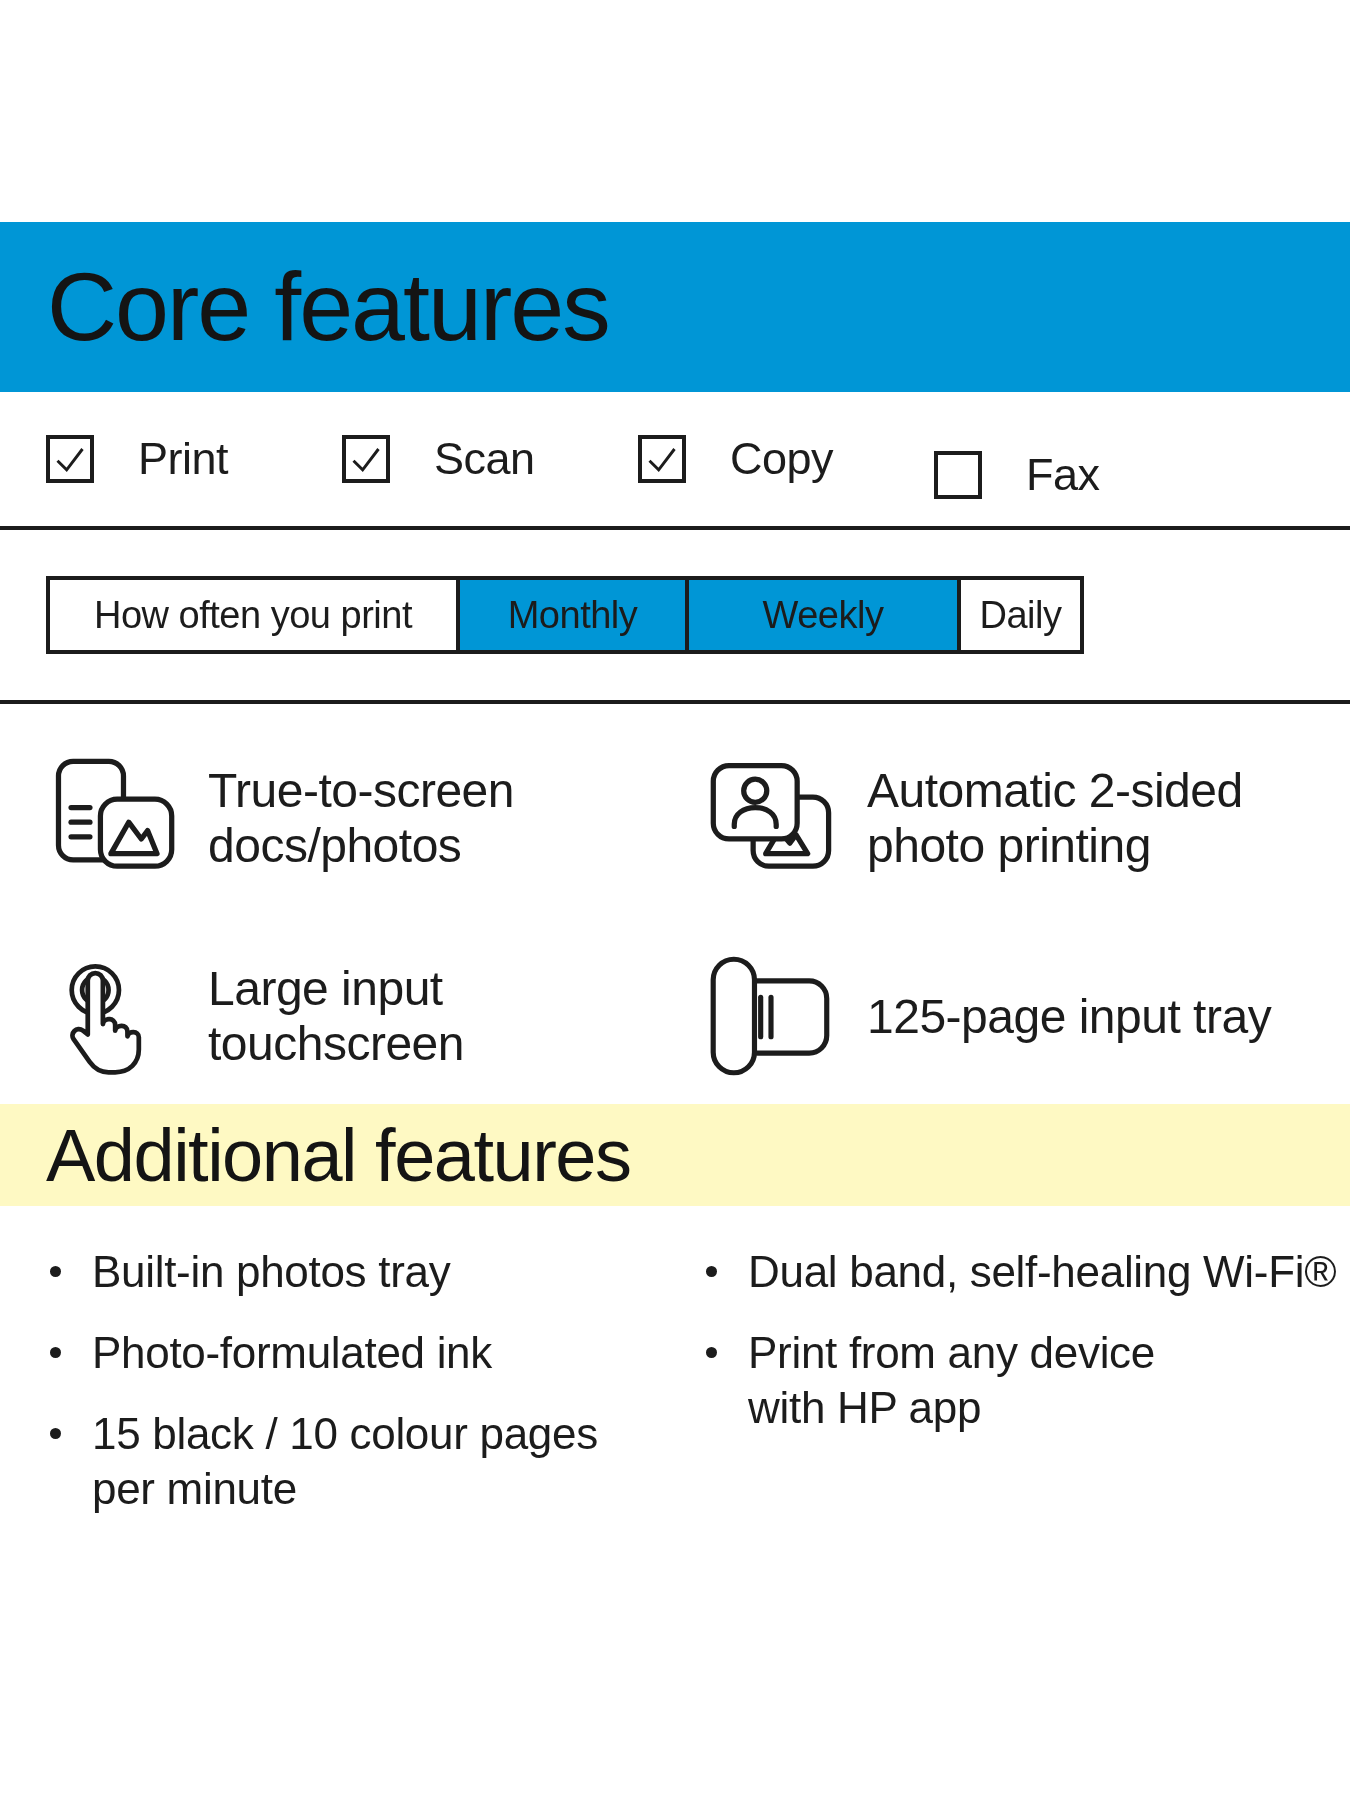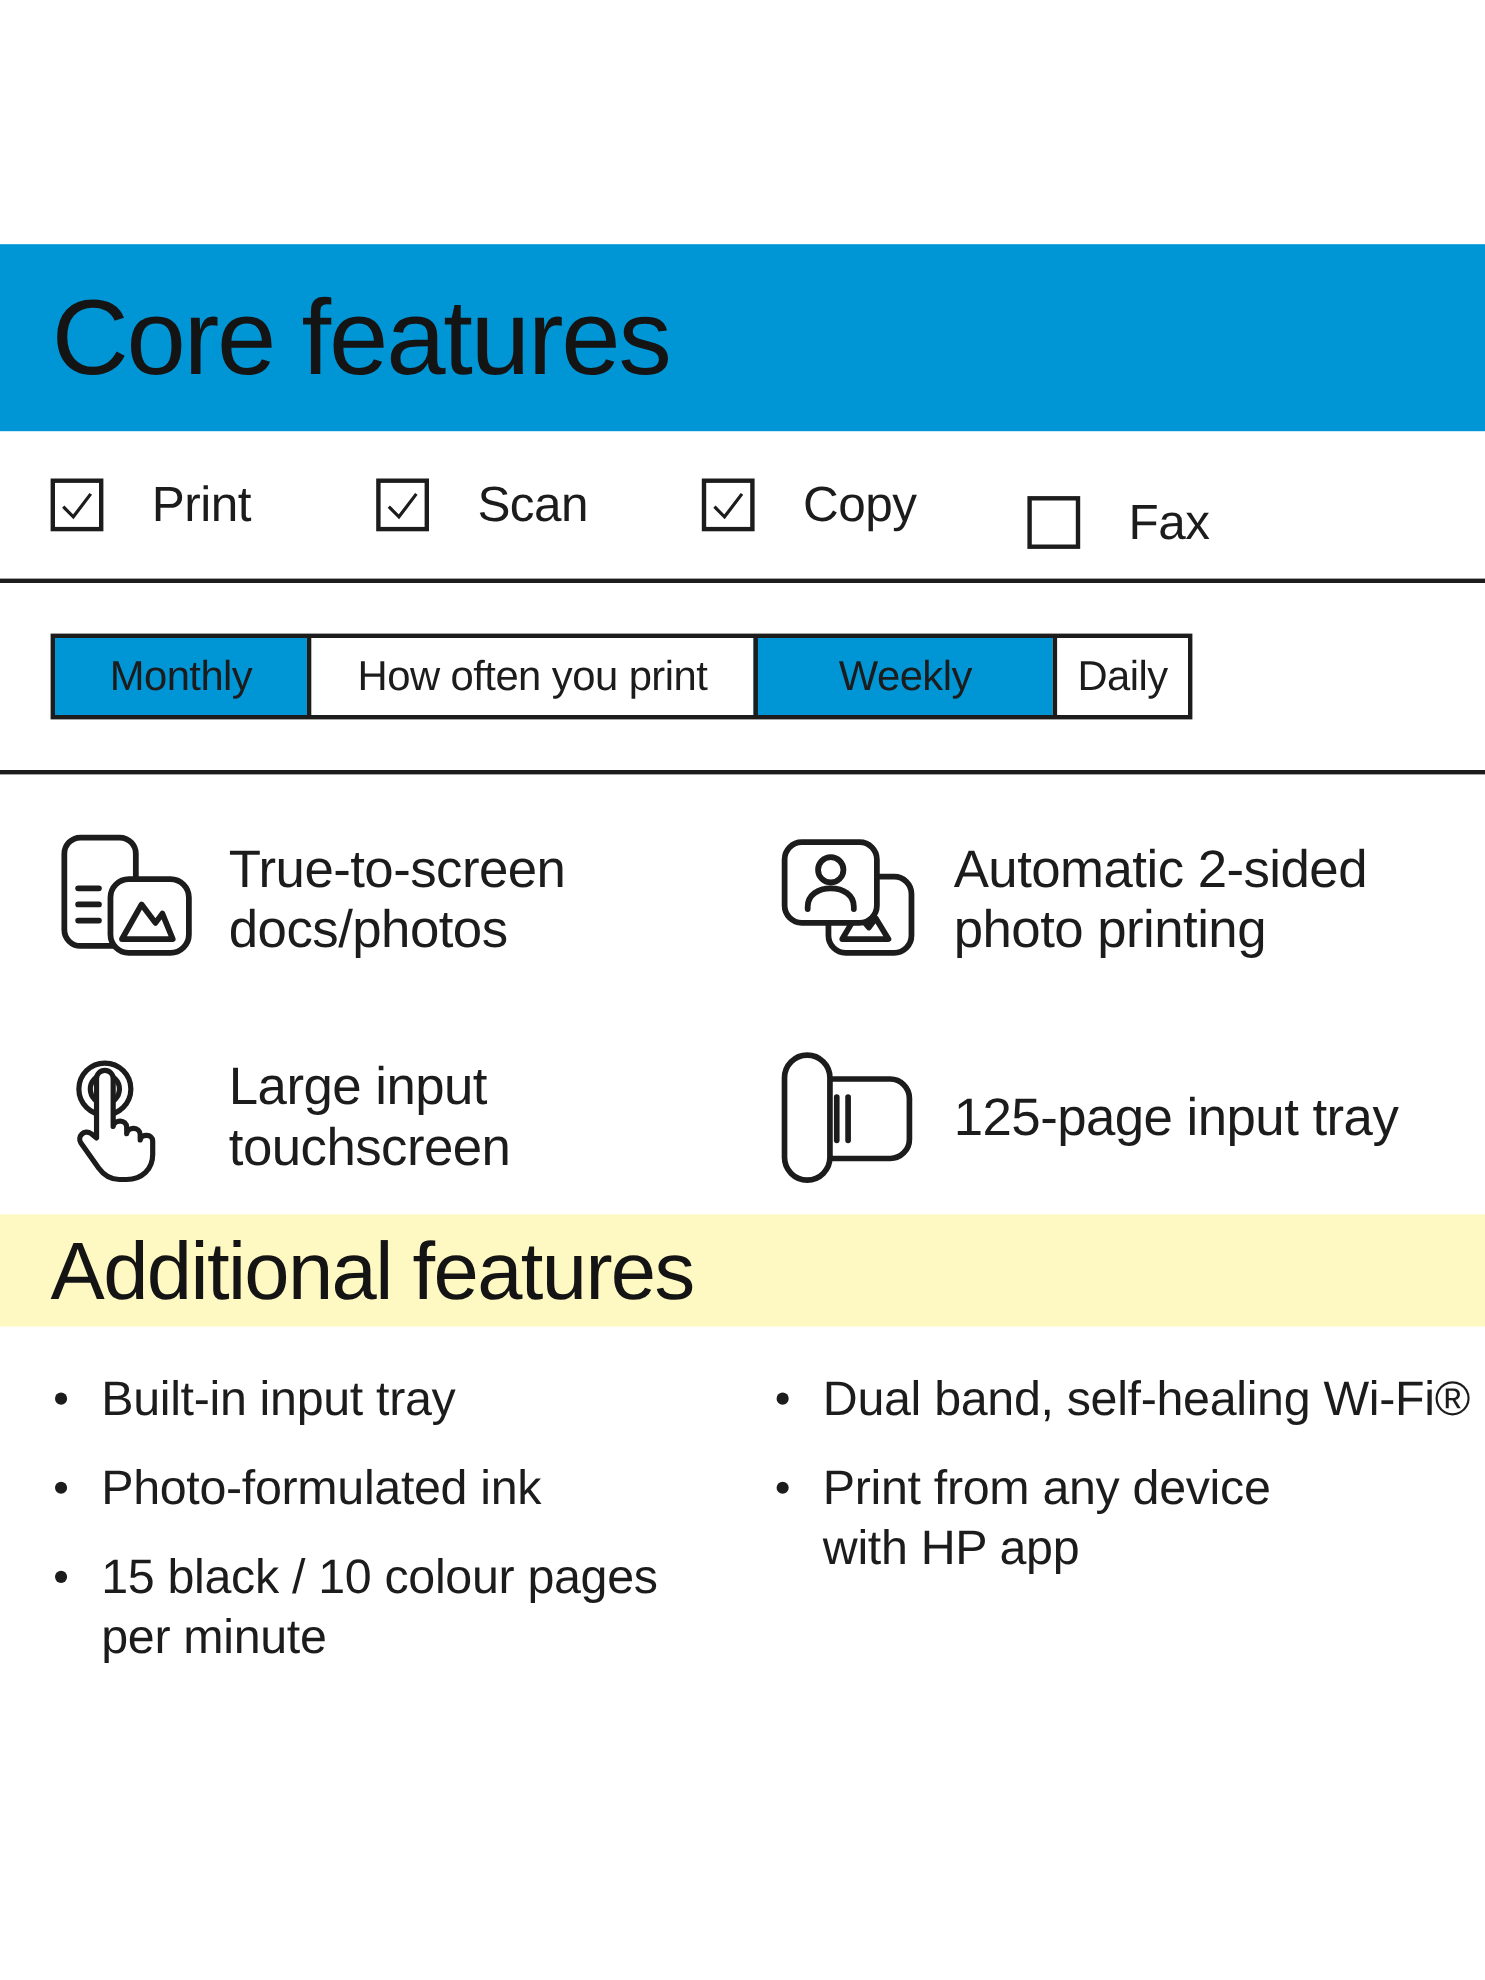--- a/index.html
+++ b/index.html
@@ -114,22 +114,22 @@
           <polyline points="9,26 20,37 39,12" fill="none" stroke="#1c1c1c" stroke-width="3.5"></polyline>
         </svg>
       </span>
       <span class="cap-label">Fax</span>
     </div>
   </div>
 
   <div class="rule r1"></div>
 
   <div class="segmented">
+    <div class="seg w-label">How often you print</div>
     <div class="seg w-opt1 selected">Monthly</div>
-    <div class="seg w-label">How often you print</div>
     <div class="seg w-opt2 selected">Weekly</div>
     <div class="seg w-opt3">Daily</div>
   </div>
 
   <div class="rule r2"></div>
 
   <div class="features">
 
     <div class="feature">
       <span class="icon-box">
@@ -187,21 +187,21 @@
   </div>
 
   <section class="banner secondary">
     <h2>Additional features</h2>
   </section>
 
   <div class="bullets">
     <ul>
       <li>
         <span class="bullet-dot"></span>
-        <span class="bullet-text">Built-in input tray</span>
+        <span class="bullet-text">Built-in photos tray</span>
       </li>
       <li>
         <span class="bullet-dot"></span>
         <span class="bullet-text">Photo-formulated ink</span>
       </li>
       <li>
         <span class="bullet-dot"></span>
         <span class="bullet-text">15 black / 10 colour pages
 per minute</span>
       </li>

